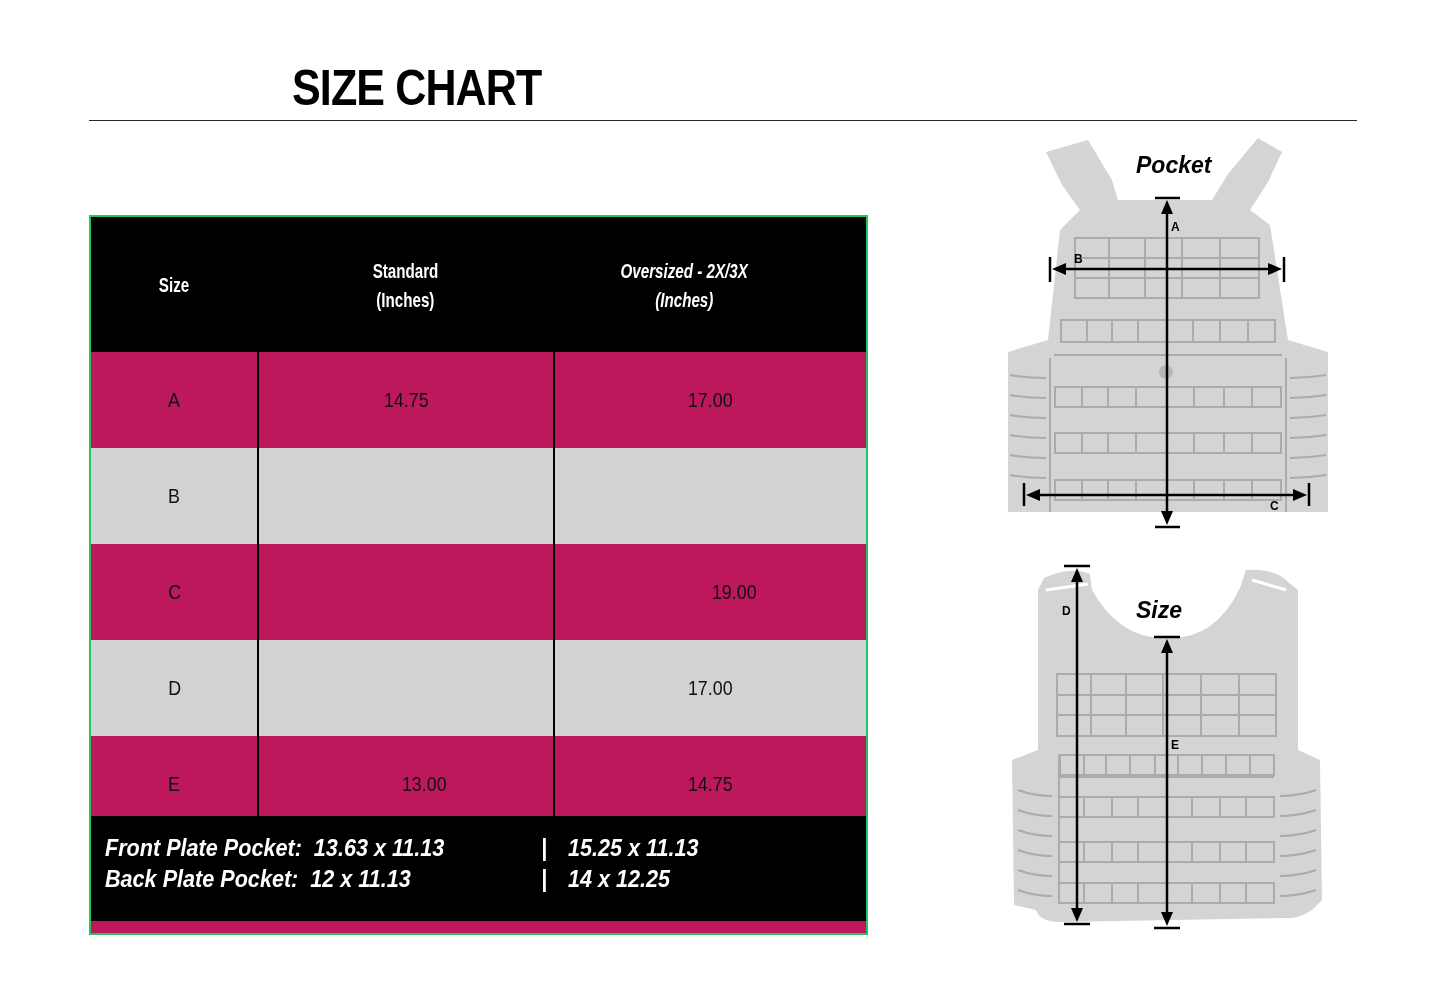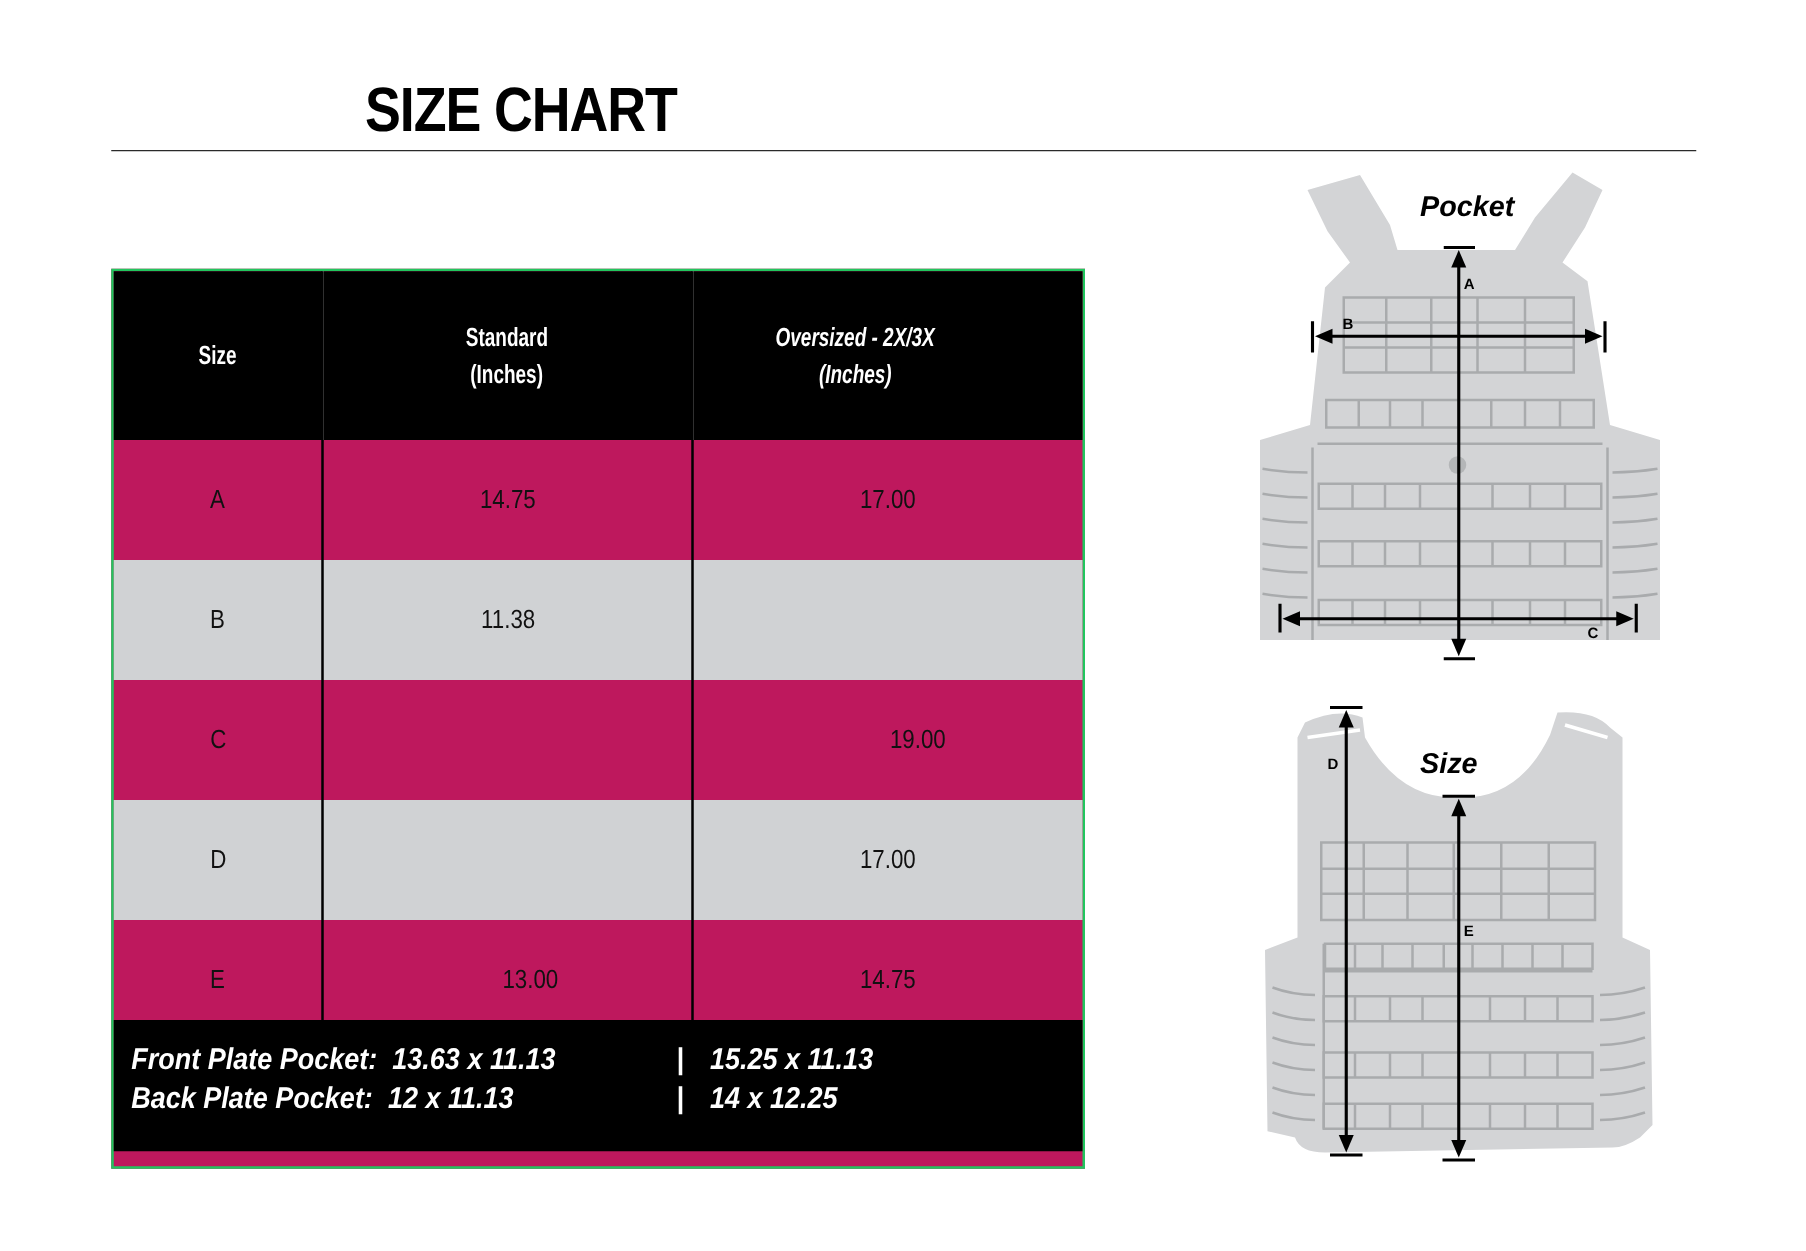--- a/index.html
+++ b/index.html
@@ -50,23 +50,20 @@
     <div class="cell" style="left:167px;width:296px;">
         <span>14.75</span>
       </div>
     <div class="cell" style="left:463px;width:312px;">
         <span>17.00</span>
       </div>
   </div>
   <div class="row alt" style="top:231px;">
     <div class="cell" style="left:0;width:167px;">
         <span>B</span>
-      </div>
-    <div class="cell" style="left:167px;width:296px;">
-        <span>11.38</span>
       </div>
   </div>
   <div class="row" style="top:327px;">
     <div class="cell" style="left:0;width:167px;">
         <span>C</span>
       </div>
     <div class="cell" style="left:463px;width:360px;">
         <span>19.00</span>
       </div>
   </div>

